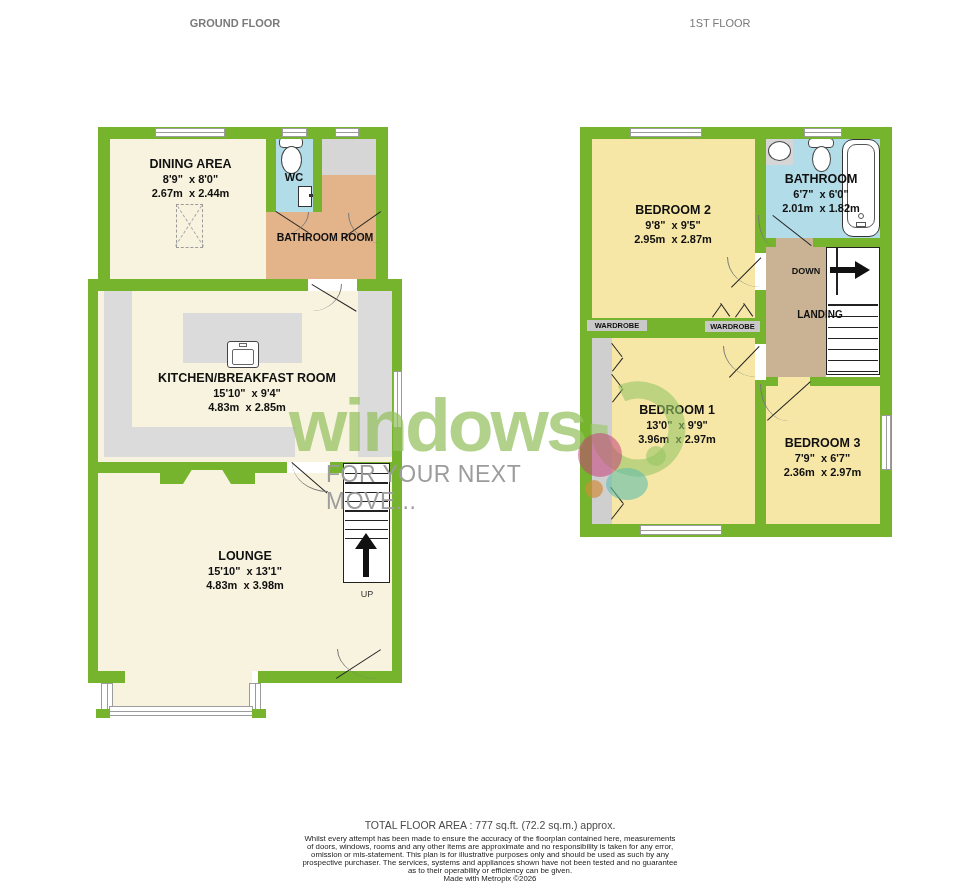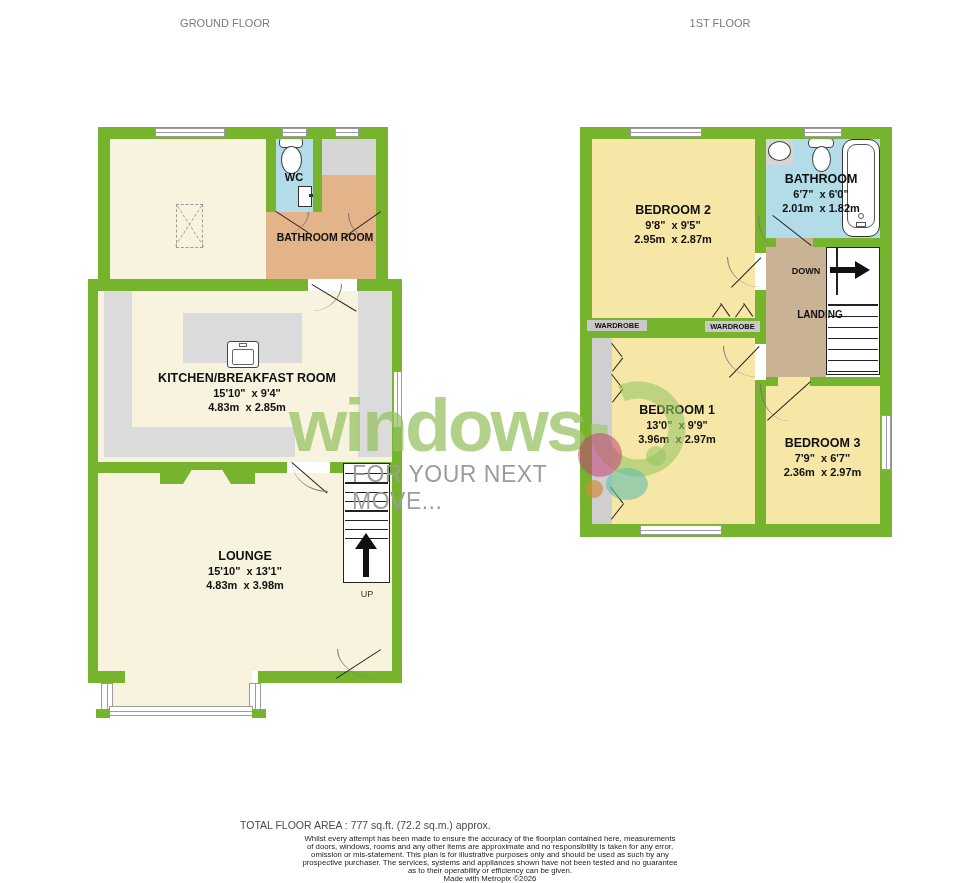--- a/index.html
+++ b/index.html
@@ -21,21 +21,21 @@
   .gray{background:#DBDBDB;}
   .fixture{position:absolute;background:#fff;border:1.3px solid #444;box-sizing:border-box;}
   .steps-g{background:repeating-linear-gradient(#fff 0 8px,#222 8px 9.3px);}
   .steps-f{background:repeating-linear-gradient(#fff 0 9.5px,#222 9.5px 11px);}
 </style>
 </head>
 <body>
 
 <div id="page">
 
-  <div class="hdr" style="left:60px;top:16px;width:330px;">
+  <div class="hdr" style="left:70px;top:16px;width:330px;font-weight:bold;">
     <div>GROUND FLOOR</div>
   </div>
   <div class="hdr" style="left:555px;top:16px;width:330px;">
     <div>1ST FLOOR</div>
   </div>
 
   <div class="floor" style="left:110px;top:139px;width:156px;height:140px;background:#F7F3DE;"></div>
   <div class="floor" style="left:276px;top:139px;width:37px;height:73px;background:#B2DCE8;"></div>
   <div class="floor" style="left:322px;top:139px;width:54px;height:36px;background:#D6D6D6;"></div>
   <div class="floor" style="left:322px;top:175px;width:54px;height:37px;background:#E3B489;"></div>
@@ -100,20 +100,25 @@
   <div class="arc" style="left:276px;top:212px;width:33px;height:24px;border-right:1.2px solid #777;border-bottom-right-radius:100% 100%;"></div>
   <div class="leaf" style="left:381px;top:212px;width:44px;transform:rotate(145deg);"></div>
   <div class="arc" style="left:348px;top:213px;width:33px;height:30px;border-left:1.2px solid #777;border-bottom-left-radius:100% 100%;"></div>
   <div class="leaf" style="left:312px;top:284px;width:52px;transform:rotate(31deg);"></div>
   <div class="arc" style="left:312px;top:284px;width:30px;height:27px;border-right:1.2px solid #777;border-bottom-right-radius:100% 100%;"></div>
   <div class="leaf" style="left:292px;top:462px;width:47px;transform:rotate(41deg);"></div>
   <div class="arc" style="left:292px;top:462px;width:36px;height:30px;border-bottom:1.2px solid #777;border-bottom-left-radius:100% 100%;"></div>
   <div class="leaf" style="left:336px;top:678px;width:53px;transform:rotate(-33deg);"></div>
   <div class="arc" style="left:337px;top:649px;width:43px;height:30px;border-left:1.2px solid #777;border-bottom-left-radius:100% 100%;"></div>
 
+  <div class="room-label" style="left:118px;top:157px;width:145px;">
+    <div class="nm">DINING AREA</div>
+    <div class="dims">8'9"  x 8'0"</div>
+    <div class="dims">2.67m  x 2.44m</div>
+  </div>
   <div class="tiny" style="left:279px;top:171px;width:30px;font-size:11px;">WC</div>
   <div class="tiny" style="left:270px;top:231px;width:110px;font-size:10.5px;">BATHROOM ROOM</div>
   <div class="room-label" style="left:158px;top:371px;width:178px;">
     <div class="nm">KITCHEN/BREAKFAST ROOM</div>
     <div class="dims">15'10"  x 9'4"</div>
     <div class="dims">4.83m  x 2.85m</div>
   </div>
   <div class="room-label" style="left:164px;top:549px;width:162px;">
     <div class="nm">LOUNGE</div>
     <div class="dims">15'10"  x 13'1"</div>
@@ -201,30 +206,30 @@
     <div class="dims">13'0"  x 9'9"</div>
     <div class="dims">3.96m  x 2.97m</div>
   </div>
   <div class="room-label" style="left:760px;top:436px;width:125px;">
     <div class="nm">BEDROOM 3</div>
     <div class="dims">7'9"  x 6'7"</div>
     <div class="dims">2.36m  x 2.97m</div>
   </div>
 
   <div class="abs" style="left:289px;top:388px;width:300px;font-size:75px;line-height:75px;font-weight:bold;letter-spacing:-3px;color:rgba(148,193,96,0.72);">windows</div>
-  <div class="abs" style="left:352px;top:461px;width:280px;font-size:23px;letter-spacing:0.5px;color:#9C9C9C;">FOR YOUR NEXT MOVE...</div>
+  <div class="abs" style="left:326px;top:461px;width:280px;font-size:23px;letter-spacing:0.5px;color:#9C9C9C;">FOR YOUR NEXT MOVE...</div>
   <svg class="abs" style="left:572px;top:374px;" width="122" height="138" viewBox="0 0 122 138">
     <circle cx="66" cy="55" r="39" fill="none" stroke="rgba(150,198,100,0.6)" stroke-width="17" stroke-dasharray="205 40" transform="rotate(-115 66 55)"></circle>
     <circle cx="84" cy="82" r="10" fill="rgba(150,198,100,0.6)"></circle>
     <circle cx="28" cy="81" r="22" fill="rgba(196,64,124,0.55)"></circle>
     <ellipse cx="55" cy="110" rx="21" ry="16" fill="rgba(96,190,172,0.6)"></ellipse>
     <circle cx="22" cy="115" r="9" fill="rgba(206,141,60,0.7)"></circle>
   </svg>
 
-  <div class="abs" style="left:240px;top:819px;width:500px;font-size:10.5px;color:#4a4a4a;">TOTAL FLOOR AREA : 777 sq.ft. (72.2 sq.m.) approx.</div>
+  <div class="abs" style="left:240px;top:819px;width:500px;text-align:center;font-size:10.5px;color:#4a4a4a;">TOTAL FLOOR AREA : 777 sq.ft. (72.2 sq.m.) approx.</div>
   <div class="abs" style="left:140px;top:835px;width:700px;text-align:center;font-size:7.8px;line-height:7.9px;color:#222;">
     <div>Whilst every attempt has been made to ensure the accuracy of the floorplan contained here, measurements</div>
     <div>of doors, windows, rooms and any other items are approximate and no responsibility is taken for any error,</div>
     <div>omission or mis-statement. This plan is for illustrative purposes only and should be used as such by any</div>
     <div>prospective purchaser. The services, systems and appliances shown have not been tested and no guarantee</div>
     <div>as to their operability or efficiency can be given.</div>
     <div>Made with Metropix ©2026</div>
   </div>
 
 </div>

